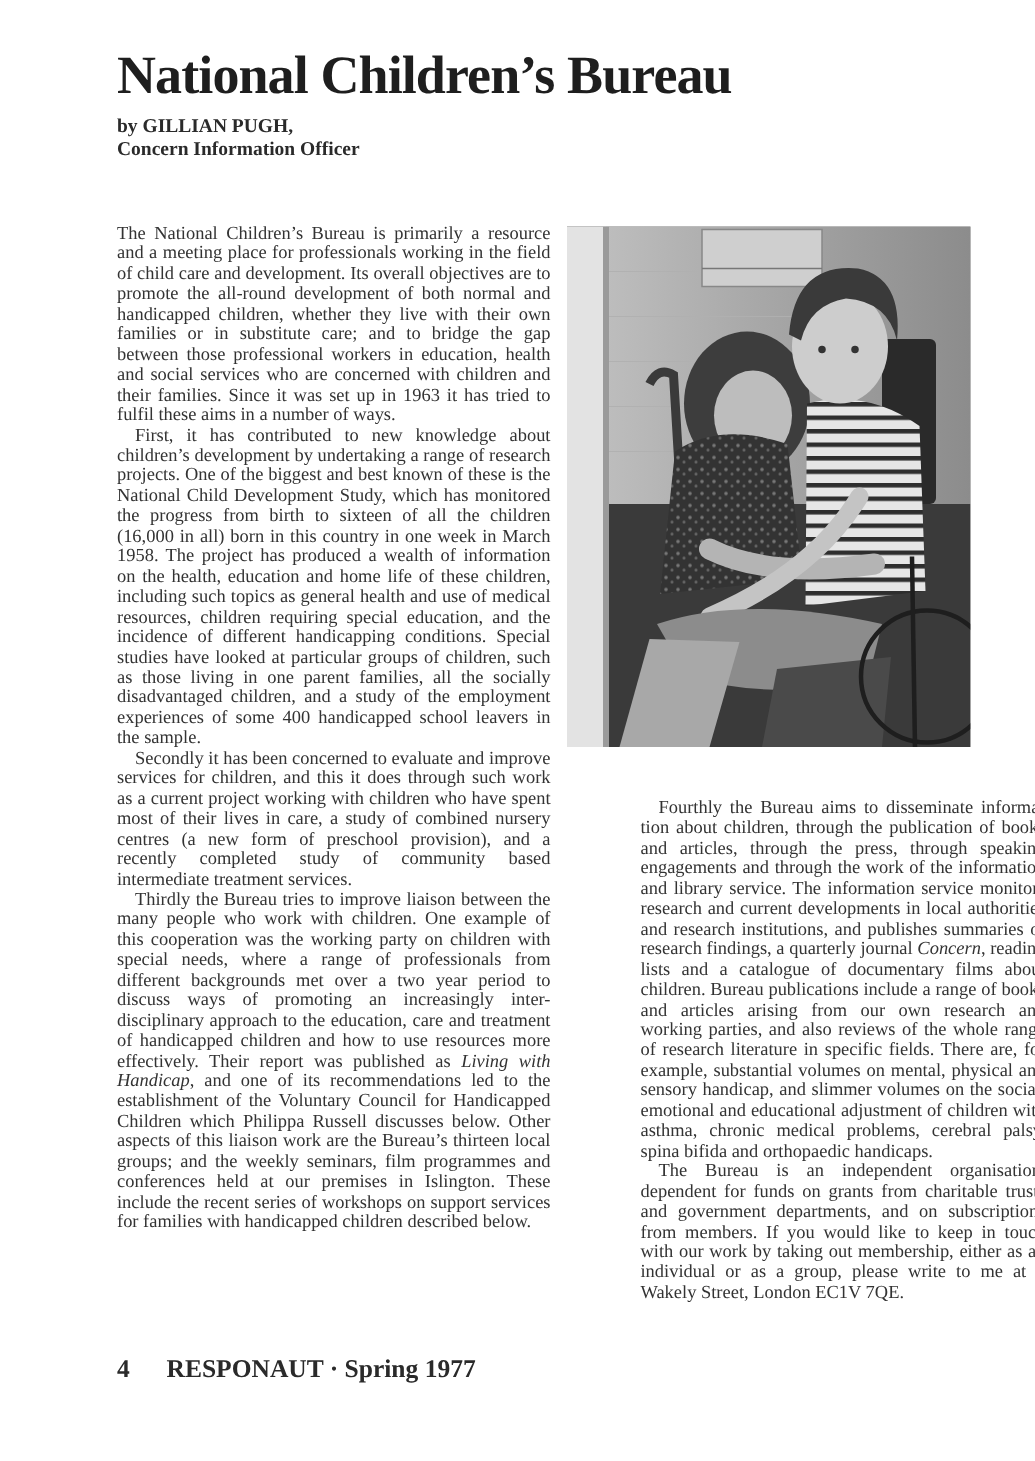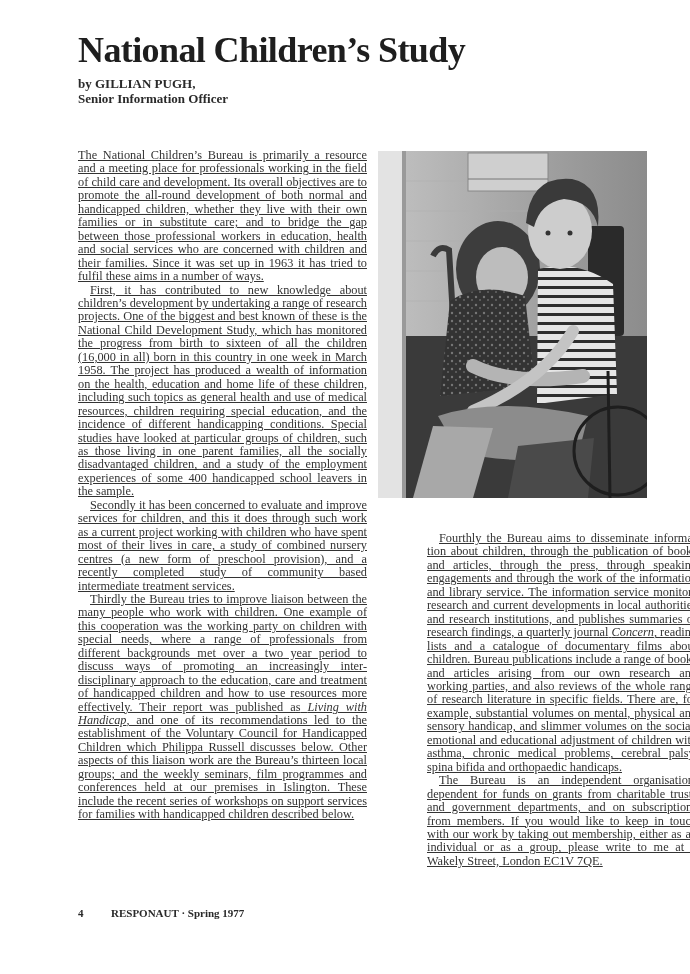--- a/index.html
+++ b/index.html
@@ -39,21 +39,20 @@
   }
   .byline div { white-space: nowrap; }
 
   .col {
     position: absolute;
     font-size: 12.3px;
     line-height: 13.45px;
     text-align: justify;
     hyphens: manual;
     color: #333;
-    text-decoration: underline;
   }
   .col p {
     margin: 0;
     text-indent: 12px;
   }
   .col p.first { text-indent: 0; }
   .col-left {
     left: 78px;
     top: 149px;
     width: 289px;
@@ -73,38 +72,38 @@
     background: #7b7b7b;
     overflow: hidden;
   }
   .photo svg { display: block; }
 
   .footer {
     position: absolute;
     left: 78px;
     top: 905px;
     font-weight: bold;
-    font-size: 11px;
+    font-size: 17px;
     line-height: 16px;
     color: #2a2a2a;
     white-space: nowrap;
   }
   .footer .page-num {
     display: inline-block;
     width: 33px;
   }
 </style>
 </head>
 <body>
 
-<h1 class="title">National Children’s Study</h1>
+<h1 class="title">National Children’s Bureau</h1>
 
 <div class="byline">
   <div>by GILLIAN PUGH,</div>
-  <div>Senior Information Officer</div>
+  <div>Concern Information Officer</div>
 </div>
 
 <div class="col col-left">
   <p class="first">The National Children’s Bureau is primarily a resource and a meeting place for professionals work­ing in the field of child care and development. Its overall objectives are to promote the all-round development of both normal and handicapped children, whether they live with their own families or in substitute care; and to bridge the gap between those professional workers in education, health and social services who are concerned with children and their families. Since it was set up in 1963 it has tried to fulfil these aims in a number of ways.</p>
   <p>First, it has contributed to new knowledge about children’s development by undertaking a range of research projects. One of the biggest and best known of these is the National Child Development Study, which has monitored the progress from birth to six­teen of all the children (16,000 in all) born in this country in one week in March 1958. The project has produced a wealth of information on the health, education and home life of these children, including such topics as general health and use of medical resources, children requiring special education, and the incidence of different handicapping conditions. Special studies have looked at particular groups of children, such as those living in one parent families, all the socially disadvantaged children, and a study of the employment experiences of some 400 handi­capped school leavers in the sample.</p>
   <p>Secondly it has been concerned to evaluate and improve services for children, and this it does through such work as a current project working with children who have spent most of their lives in care, a study of combined nursery centres (a new form of pre­school provision), and a recently completed study of community based intermediate treatment services.</p>
   <p><span>Thirdly the Bureau tries to improve liaison between the many people who work with children. One example of this cooperation was the working party on children with special needs, where a range of professionals from different backgrounds met over a two year period to discuss ways of promoting an increasingly inter-disciplinary approach to the edu­cation, care and treatment of handicapped children and how to use resources more effectively. Their report was published as</span> <i>Living with Handicap</i><span>, and one of its recommendations led to the establishment of the Voluntary Council for Handicapped Children which Philippa Russell discusses below. Other aspects of this liaison work are the Bureau’s thirteen local groups; and the weekly seminars, film pro­grammes and conferences held at our premises in Islington. These include the recent series of workshops on support services for families with handicapped children described below.</span></p>
 </div>
 
 <div class="photo">

